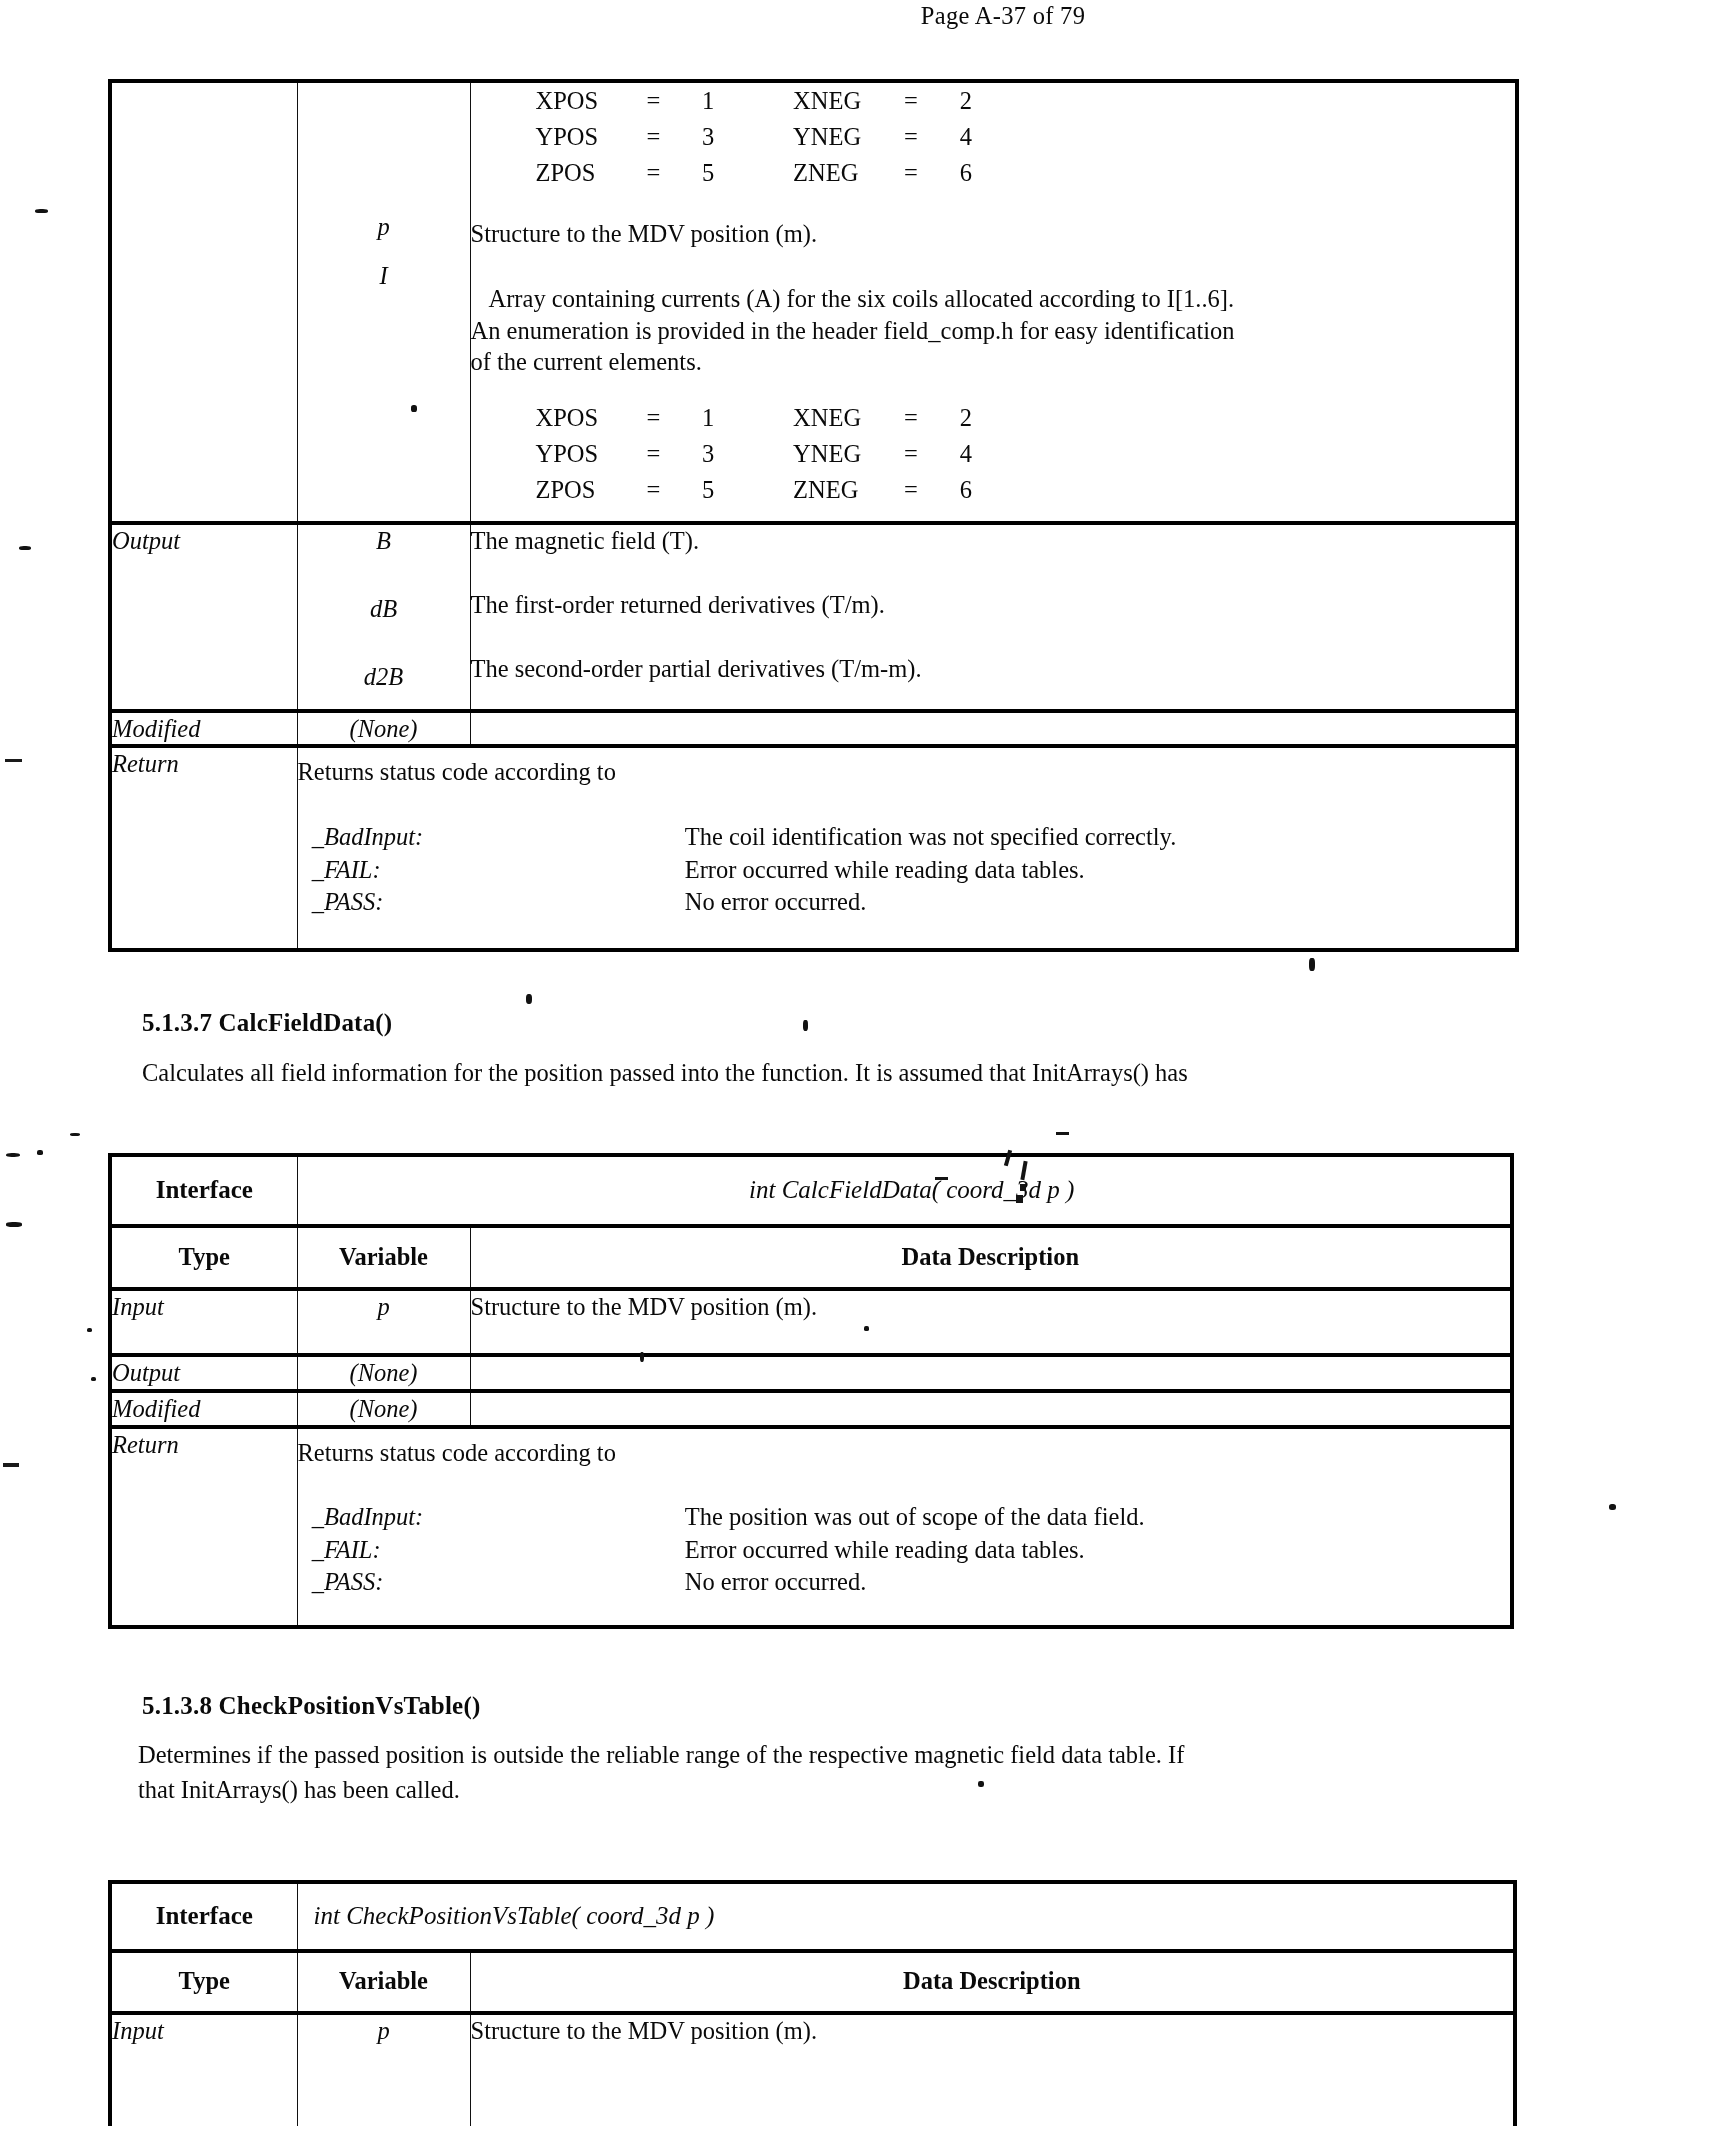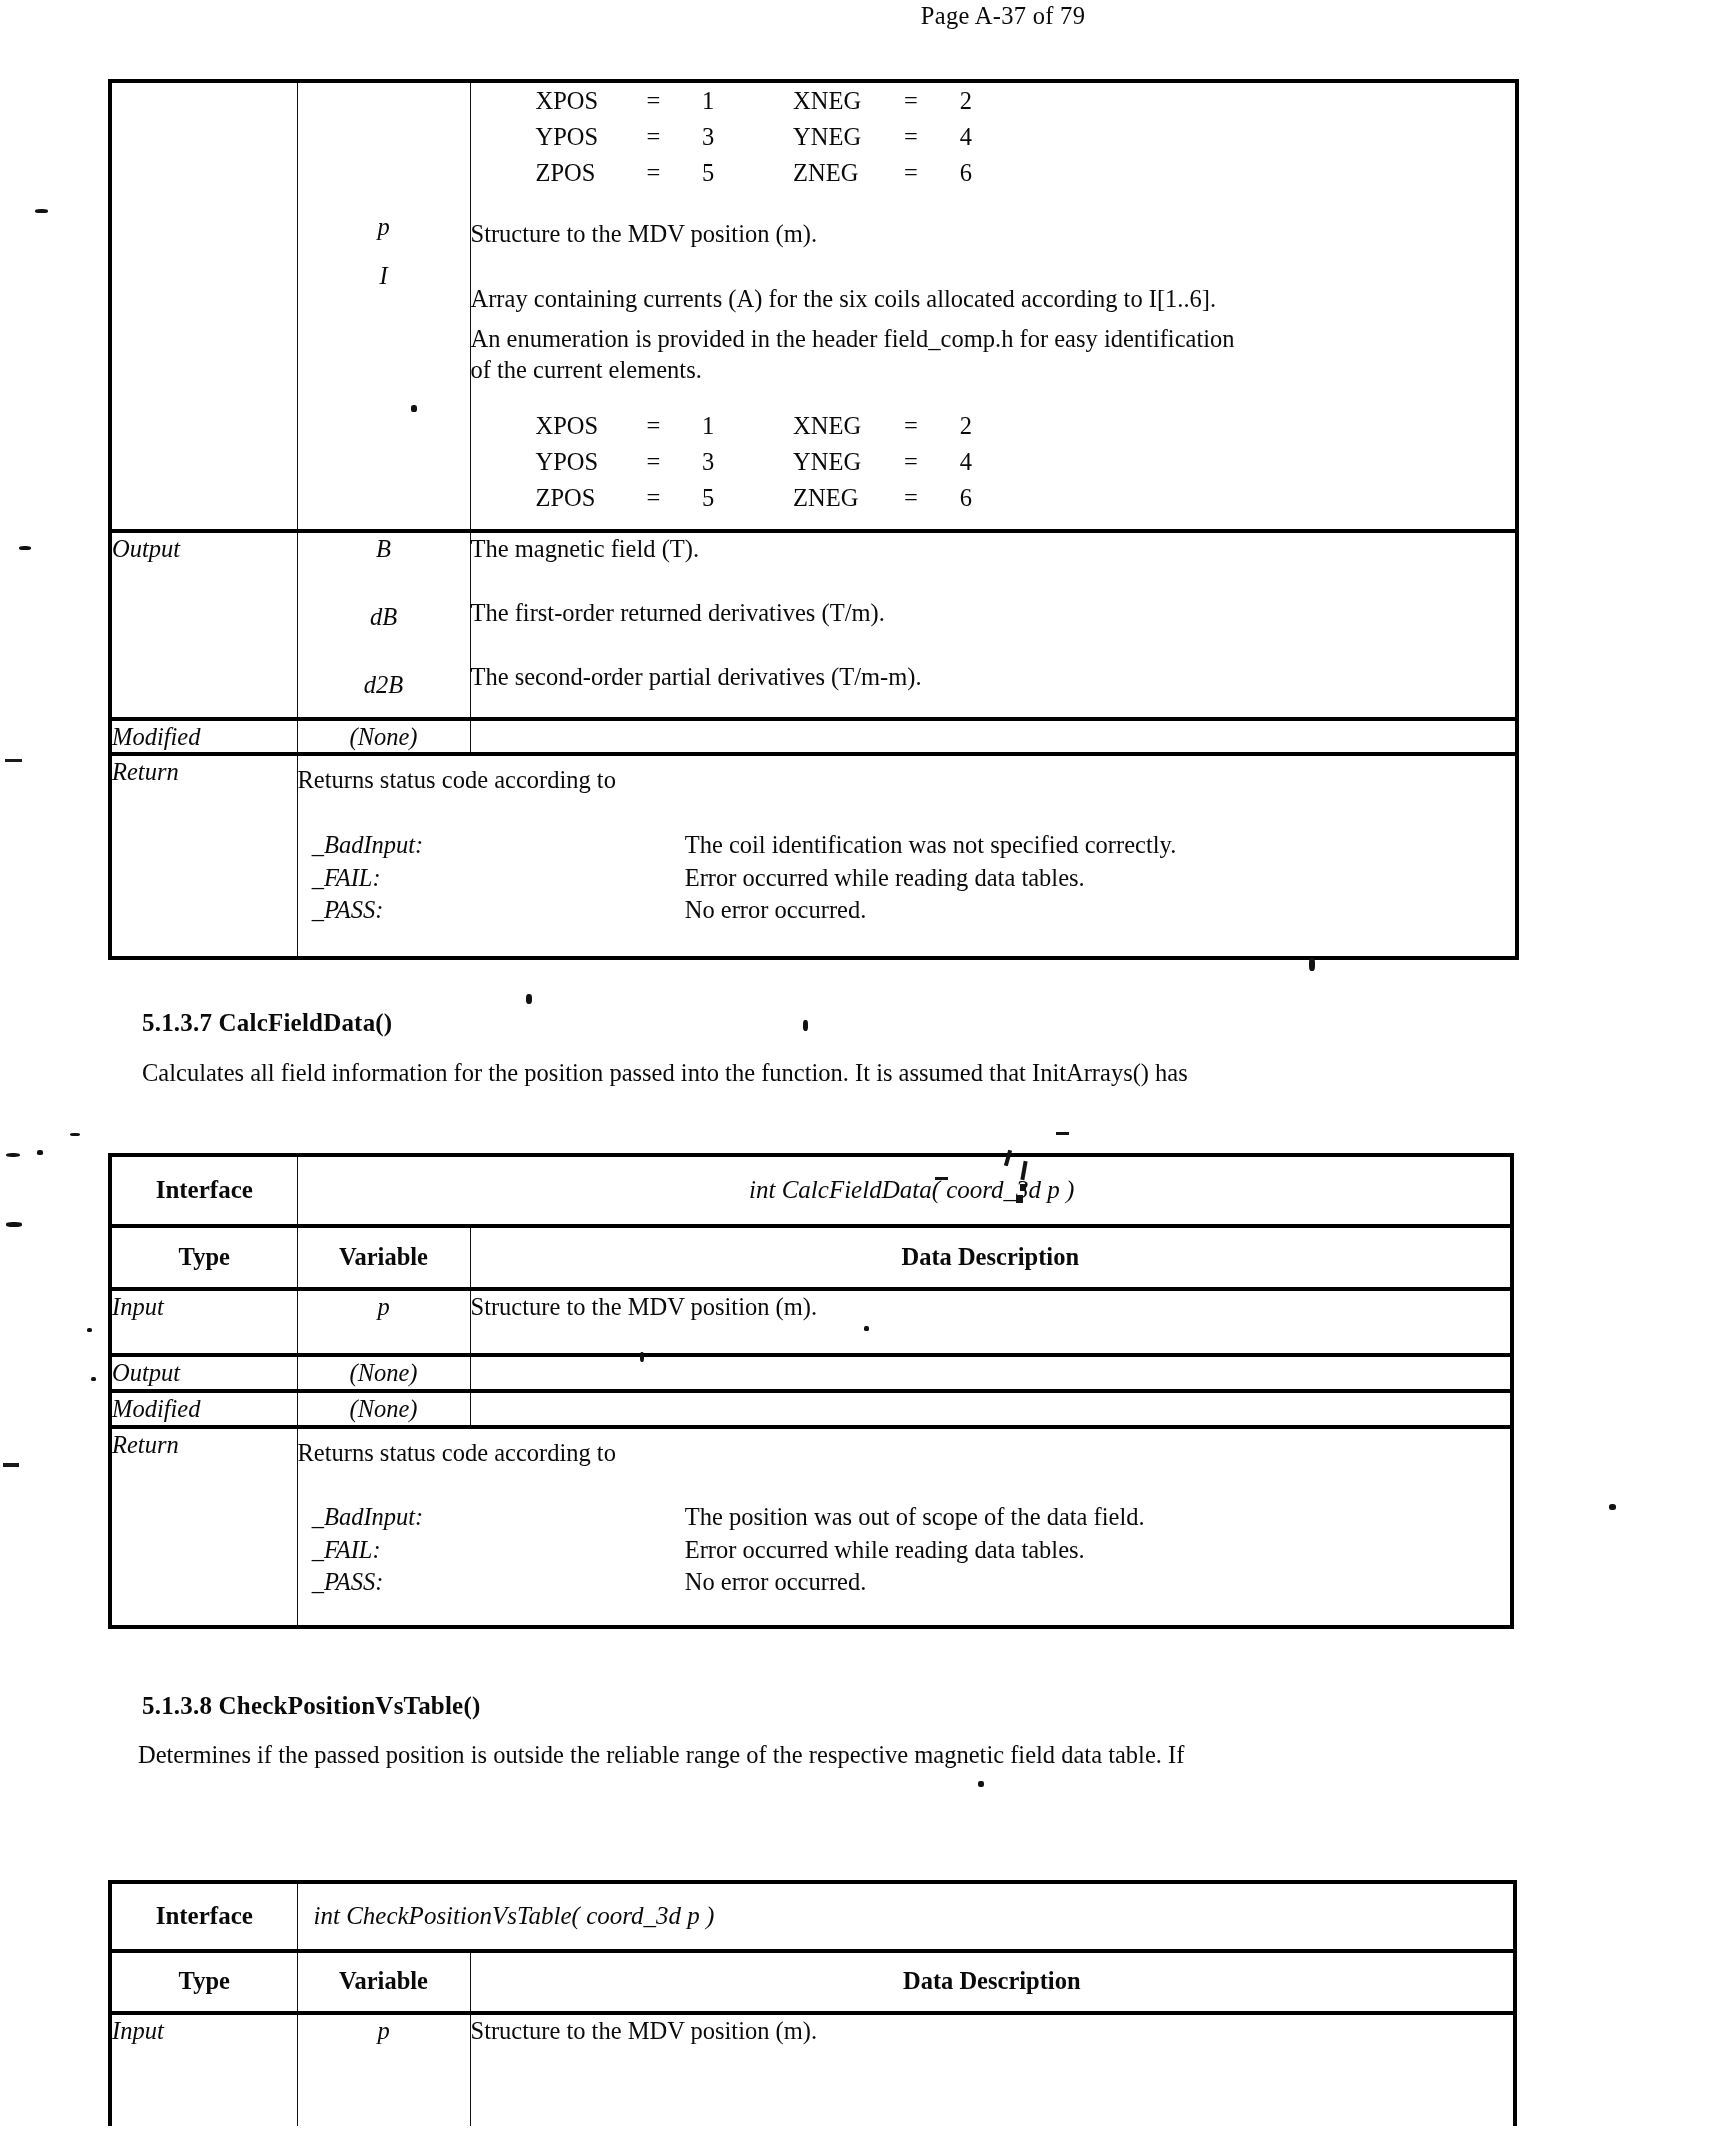--- a/index.html
+++ b/index.html
@@ -180,21 +180,21 @@
             <span class="enum-col2">
               <span class="enum-name">ZNEG</span>
               <span class="enum-eq">=</span>
               <span class="enum-val">6</span>
             </span>
           </div>
         </div>
 
         <p style="margin-top:28.5px;">Structure to the MDV position (m).</p>
 
-        <p style="margin-top:33px; margin-bottom:8px;">Array containing currents (A) for the six coils allocated according to I[1..6].</p>
+        <p style="margin-top:33px; margin-bottom:0;padding-left:18px;">Array containing currents (A) for the six coils allocated according to I[1..6].</p>
         <p style="margin:0;">An enumeration is provided in the header field_comp.h for easy identification</p>
         <p style="margin:0;">of the current elements.</p>
 
         <div class="enum-block" style="margin-top:24px; padding-left:65px;">
           <div class="enum-row">
             <span class="enum-name">XPOS</span>
             <span class="enum-eq">=</span>
             <span class="enum-val">1</span>
             <span class="enum-col2">
               <span class="enum-name">XNEG</span>
@@ -353,20 +353,21 @@
         <div style="height:27px;"></div>
       </td>
     </tr>
   </tbody>
 </table>
 
 <div class="sec-heading" style="left:142px; top:1692px;">5.1.3.8  CheckPositionVsTable()</div>
 
 <div class="body-para" style="left:138px; top:1738px; width:1439px;">
   <div>Determines if the passed position is outside the reliable range of the respective magnetic field data table.  If</div>
+  <div>that InitArrays() has been called.</div>
 </div>
 
 <table class="doc-table" style="left:108px; top:1880px; width:1409px; border-bottom:none;">
   <colgroup>
     <col class="c-type">
       <col class="c-var">
       <col class="c-desc">
   </colgroup>
   <tbody>
 

